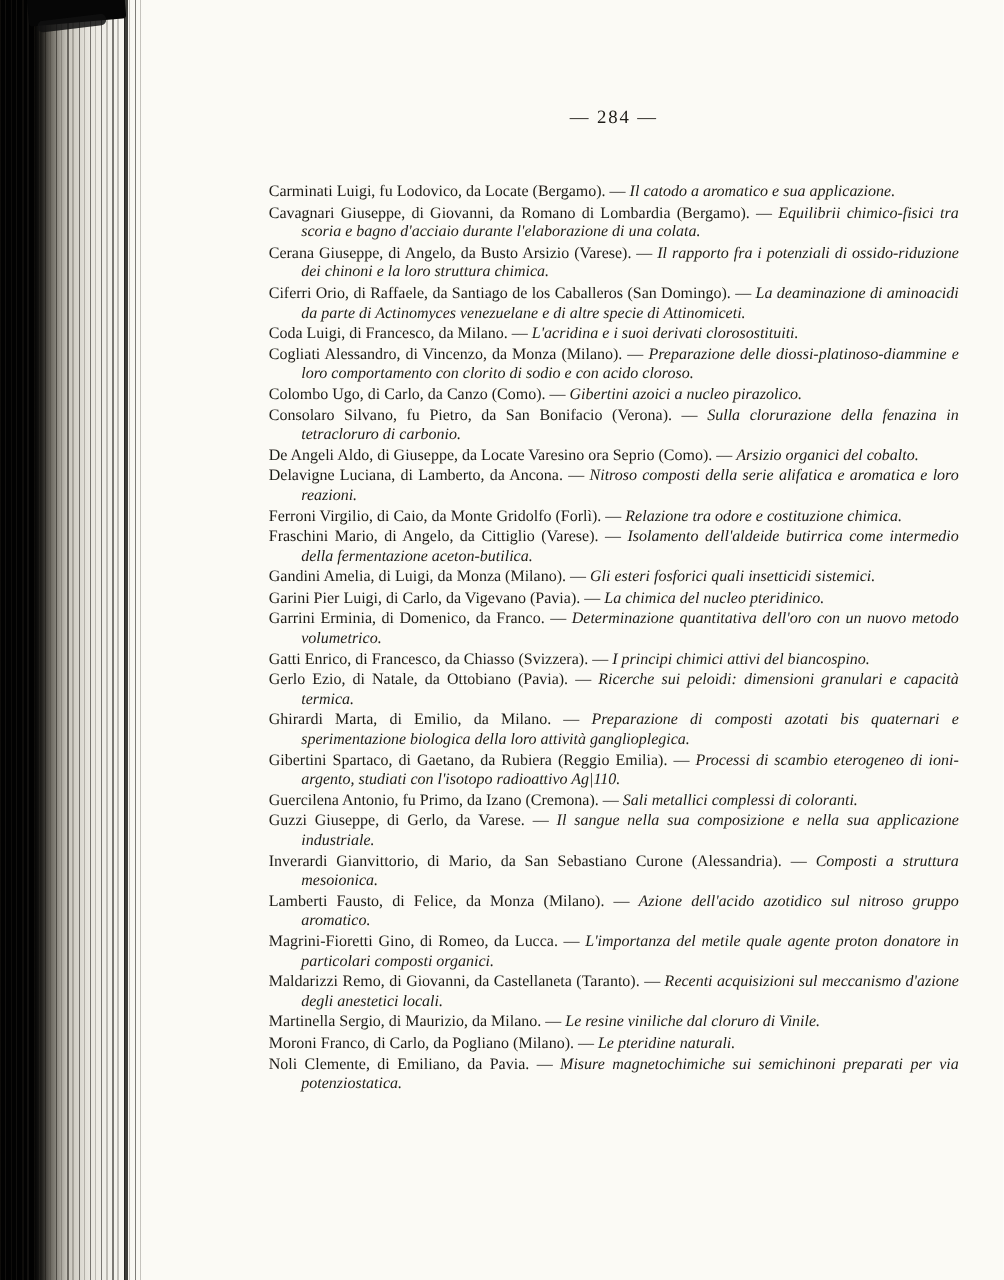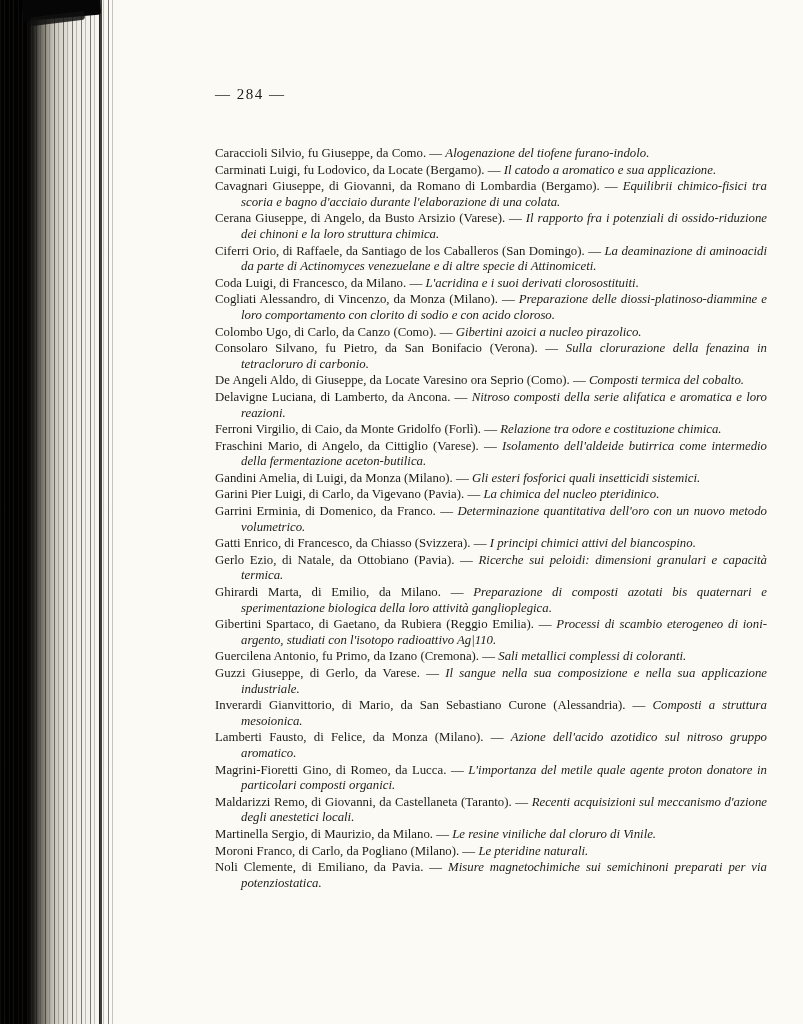--- a/index.html
+++ b/index.html
@@ -46,20 +46,21 @@
     width: 55px; height: 9px;
     background: #111;
     transform: rotate(-7deg);
     border-radius: 4px;
     opacity: 0.85;
   }
   .page-number {
     position: absolute;
     left: 215px; top: 86px;
     width: 552px;
+    text-align: center;
     font-size: 15px;
     letter-spacing: 1.5px;
   }
   .entries {
     position: absolute;
     left: 215px; top: 146px;
     width: 552px;
     text-align: justify;
   }
   .entry {
@@ -75,30 +76,29 @@
 </style>
 </head>
 <body>
 
 <div class="scan-page">
   <div class="binding-edge"></div>
   <div class="corner-mark-1"></div>
   <div class="corner-mark-2"></div>
   <div class="page-number">— 284 —</div>
   <div class="entries">
-      <p class="entry"><span class="entry-name">Caraccioli Silvio, fu Giuseppe, da Como.</span><span class="entry-sep"> — </span><span class="entry-title">Alogenazione del tiofene furano-indolo.</span></p>
       <p class="entry"><span class="entry-name">Carminati Luigi, fu Lodovico, da Locate (Bergamo).</span><span class="entry-sep"> — </span><span class="entry-title">Il catodo a aromatico e sua applicazione.</span></p>
       <p class="entry"><span class="entry-name">Cavagnari Giuseppe, di Giovanni, da Romano di Lombardia (Bergamo).</span><span class="entry-sep"> — </span><span class="entry-title">Equilibrii chimico-fisici tra scoria e bagno d'acciaio durante l'elaborazione di una colata.</span></p>
       <p class="entry"><span class="entry-name">Cerana Giuseppe, di Angelo, da Busto Arsizio (Varese).</span><span class="entry-sep"> — </span><span class="entry-title">Il rapporto fra i potenziali di ossido-riduzione dei chinoni e la loro struttura chimica.</span></p>
       <p class="entry"><span class="entry-name">Ciferri Orio, di Raffaele, da Santiago de los Caballeros (San Domingo).</span><span class="entry-sep"> — </span><span class="entry-title">La deaminazione di aminoacidi da parte di Actinomyces venezuelane e di altre specie di Attinomiceti.</span></p>
       <p class="entry"><span class="entry-name">Coda Luigi, di Francesco, da Milano.</span><span class="entry-sep"> — </span><span class="entry-title">L'acridina e i suoi derivati clorosostituiti.</span></p>
       <p class="entry"><span class="entry-name">Cogliati Alessandro, di Vincenzo, da Monza (Milano).</span><span class="entry-sep"> — </span><span class="entry-title">Preparazione delle diossi-platinoso-diammine e loro comportamento con clorito di sodio e con acido cloroso.</span></p>
       <p class="entry"><span class="entry-name">Colombo Ugo, di Carlo, da Canzo (Como).</span><span class="entry-sep"> — </span><span class="entry-title">Gibertini azoici a nucleo pirazolico.</span></p>
       <p class="entry"><span class="entry-name">Consolaro Silvano, fu Pietro, da San Bonifacio (Verona).</span><span class="entry-sep"> — </span><span class="entry-title">Sulla clorurazione della fenazina in tetracloruro di carbonio.</span></p>
-      <p class="entry"><span class="entry-name">De Angeli Aldo, di Giuseppe, da Locate Varesino ora Seprio (Como).</span><span class="entry-sep"> — </span><span class="entry-title">Composti termica del cobalto.</span></p>
+      <p class="entry"><span class="entry-name">De Angeli Aldo, di Giuseppe, da Locate Varesino ora Seprio (Como).</span><span class="entry-sep"> — </span><span class="entry-title">Arsizio organici del cobalto.</span></p>
       <p class="entry"><span class="entry-name">Delavigne Luciana, di Lamberto, da Ancona.</span><span class="entry-sep"> — </span><span class="entry-title">Nitroso composti della serie alifatica e aromatica e loro reazioni.</span></p>
       <p class="entry"><span class="entry-name">Ferroni Virgilio, di Caio, da Monte Gridolfo (Forlì).</span><span class="entry-sep"> — </span><span class="entry-title">Relazione tra odore e costituzione chimica.</span></p>
       <p class="entry"><span class="entry-name">Fraschini Mario, di Angelo, da Cittiglio (Varese).</span><span class="entry-sep"> — </span><span class="entry-title">Isolamento dell'aldeide butirrica come intermedio della fermentazione aceton-butilica.</span></p>
       <p class="entry"><span class="entry-name">Gandini Amelia, di Luigi, da Monza (Milano).</span><span class="entry-sep"> — </span><span class="entry-title">Gli esteri fosforici quali insetticidi sistemici.</span></p>
       <p class="entry"><span class="entry-name">Garini Pier Luigi, di Carlo, da Vigevano (Pavia).</span><span class="entry-sep"> — </span><span class="entry-title">La chimica del nucleo pteridinico.</span></p>
       <p class="entry"><span class="entry-name">Garrini Erminia, di Domenico, da Franco.</span><span class="entry-sep"> — </span><span class="entry-title">Determinazione quantitativa dell'oro con un nuovo metodo volumetrico.</span></p>
       <p class="entry"><span class="entry-name">Gatti Enrico, di Francesco, da Chiasso (Svizzera).</span><span class="entry-sep"> — </span><span class="entry-title">I principi chimici attivi del biancospino.</span></p>
       <p class="entry"><span class="entry-name">Gerlo Ezio, di Natale, da Ottobiano (Pavia).</span><span class="entry-sep"> — </span><span class="entry-title">Ricerche sui peloidi: dimensioni granulari e capacità termica.</span></p>
       <p class="entry"><span class="entry-name">Ghirardi Marta, di Emilio, da Milano.</span><span class="entry-sep"> — </span><span class="entry-title">Preparazione di composti azotati bis quaternari e sperimentazione biologica della loro attività ganglioplegica.</span></p>
       <p class="entry"><span class="entry-name">Gibertini Spartaco, di Gaetano, da Rubiera (Reggio Emilia).</span><span class="entry-sep"> — </span><span class="entry-title">Processi di scambio eterogeneo di ioni-argento, studiati con l'isotopo radioattivo Ag|110.</span></p>

